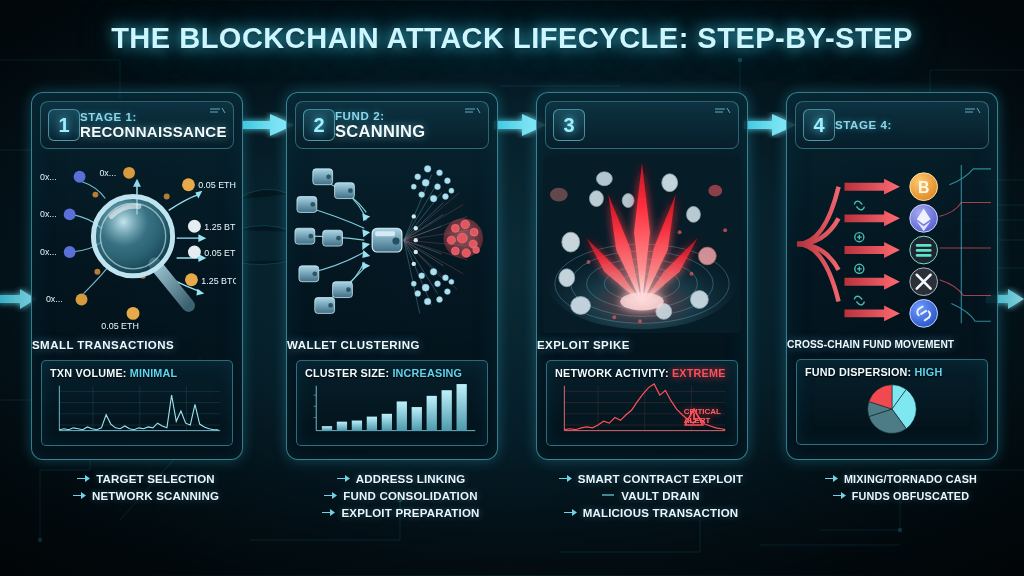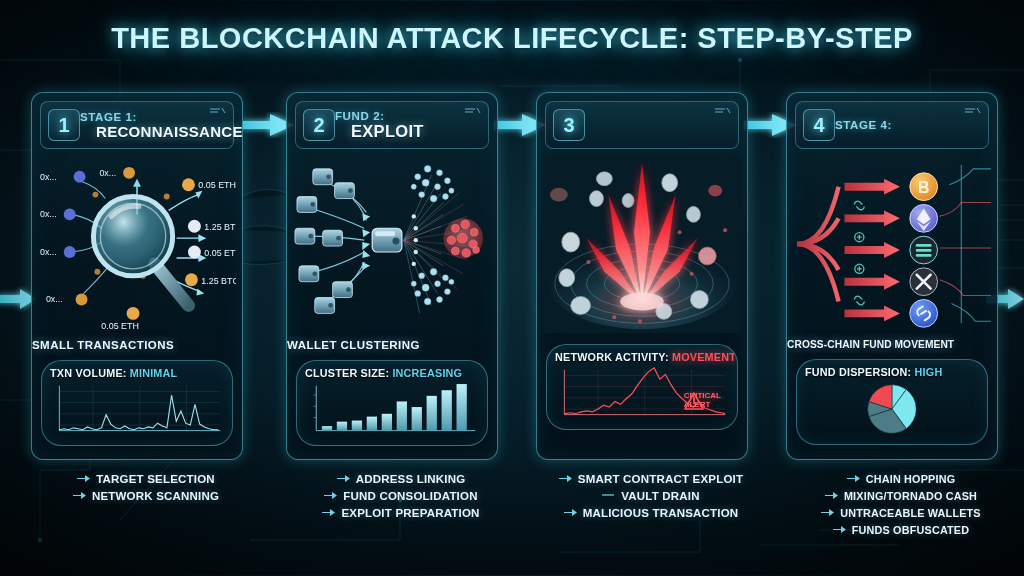--- a/index.html
+++ b/index.html
@@ -86,21 +86,21 @@
   }
 
   .head-text { flex: 1 1 auto; padding-right: 6px; }
   .stage-kicker {
     font-size: 11.5px; font-weight: bold; letter-spacing: 0.6px;
     color: #8fd6e8; text-shadow: 0 0 6px rgba(70,200,230,0.6);
   }
   .stage-name {
     font-size: 16.5px; font-weight: bold; letter-spacing: 0.3px;
     color: #f1fbff; text-shadow: 0 0 9px rgba(150,235,255,0.55), 0 1px 1px #000;
-    margin-top: 1px; line-height: 1.05; margin-left: 16px;
+    margin-top: 1px; line-height: 1.05;
   }
   .stage-name.small { font-size: 15px; }
 
   .head-deco {
     position: absolute; top: 5px; right: 7px;
     width: 16px; height: 8px; opacity: 0.75;
   }
 
   
   .illus {
@@ -124,21 +124,21 @@
     white-space: nowrap;
   }
   .caption.tight { font-size: 10.2px; letter-spacing: 0.1px; }
 
   
   .metric {
     position: relative;
     margin: 9px 9px 0 9px;
     height: 86px;
     border: 1px solid rgba(96,214,235,0.45);
-    border-radius: 20px;
+    border-radius: 5px;
     background: linear-gradient(180deg, rgba(7,34,46,0.85), rgba(3,18,26,0.9));
     box-shadow: inset 0 0 16px rgba(12,70,92,0.35);
     padding: 6px 8px 4px 8px;
     overflow: hidden;
   }
   .metric-label {
     font-size: 10.8px; font-weight: bold; letter-spacing: 0.2px;
     color: #f2fbff; white-space: nowrap;
     text-shadow: 0 1px 1px #000;
   }
@@ -394,21 +394,21 @@
         </svg>
       </div>
     </div>
   </div>
 
   <div class="card c2">
     <div class="card-head">
       <div class="stage-num">2</div>
       <div class="head-text">
         <div class="stage-kicker">FUND 2:</div>
-        <div class="stage-name">EXPLOIT</div>
+        <div class="stage-name">SCANNING</div>
       </div>
       <svg class="head-deco" viewBox="0 0 16 8">
         <path d="M0 2 H10 M0 5 H8" stroke="#7fd8e8" stroke-width="1"></path>
         <path d="M12 1 L15 6" stroke="#7fd8e8" stroke-width="1"></path>
       </svg>
     </div>
 
     <div class="illus">
       <svg viewBox="0 0 200 180">
         <defs>
@@ -664,25 +664,26 @@
           <path d="M100 150 L92 78 L100 8 L108 78 Z" fill="url(#flameG)"></path>
           <path d="M100 150 L74 96 L66 40 L88 94 Z" fill="url(#flameG)" opacity="0.92"></path>
           <path d="M100 150 L126 96 L134 40 L112 94 Z" fill="url(#flameG)" opacity="0.92"></path>
           <path d="M100 150 L62 118 L44 84 L78 118 Z" fill="url(#flameG)" opacity="0.8"></path>
           <path d="M100 150 L138 118 L156 84 L122 118 Z" fill="url(#flameG)" opacity="0.8"></path>
           <ellipse cx="100" cy="148" rx="22" ry="9" fill="#ffd9d9" opacity="0.8"></ellipse>
         </g>
       </svg>
     </div>
 
+    <div class="caption">EXPLOIT SPIKE</div>
 
     <div class="metric">
       <div class="metric-label">
         <span>NETWORK ACTIVITY:</span>
-        <span class="val danger">MOVEMENT</span>
+        <span class="val danger">EXTREME</span>
       </div>
       <div class="metric-chart">
         <svg viewBox="0 0 186 58" preserveAspectRatio="none">
           <g stroke="#6d3a40" stroke-width="0.5" opacity="0.7">
             <line x1="10" y1="10" x2="182" y2="10"></line>
             <line x1="10" y1="22" x2="182" y2="22"></line>
             <line x1="10" y1="34" x2="182" y2="34"></line>
             <line x1="10" y1="46" x2="182" y2="46"></line>
             <line x1="46" y1="4" x2="46" y2="52"></line>
             <line x1="96" y1="4" x2="96" y2="52"></line>
@@ -907,35 +908,23 @@
         </svg>
       <span class="bullet-text">MALICIOUS TRANSACTION</span>
     </div>
   </div>
 
   <div class="bullets b4">
     <div class="bullet-row">
       <svg class="bullet-arrow" viewBox="0 0 14 9">
           <path d="M0 4 H8 V1 L13 4.5 L8 8 V5 H0 Z" fill="#6fd3e8"></path>
         </svg>
-      <span class="bullet-text">CHAIN HOPPING</span>
+      <span class="bullet-text">MIXING/TORNADO CASH</span>
     </div>
     <div class="bullet-row">
       <svg class="bullet-arrow" viewBox="0 0 14 9">
           <path d="M0 4 H8 V1 L13 4.5 L8 8 V5 H0 Z" fill="#6fd3e8"></path>
         </svg>
-      <span class="bullet-text">MIXING/TORNADO CASH</span>
-    </div>
-    <div class="bullet-row">
-      <svg class="bullet-arrow" viewBox="0 0 14 9">
-          <path d="M0 4 H8 V1 L13 4.5 L8 8 V5 H0 Z" fill="#6fd3e8"></path>
-        </svg>
-      <span class="bullet-text">UNTRACEABLE WALLETS</span>
-    </div>
-    <div class="bullet-row">
-      <svg class="bullet-arrow" viewBox="0 0 14 9">
-          <path d="M0 4 H8 V1 L13 4.5 L8 8 V5 H0 Z" fill="#6fd3e8"></path>
-        </svg>
       <span class="bullet-text">FUNDS OBFUSCATED</span>
     </div>
   </div>
 
 </div>
 
 </body></html>

